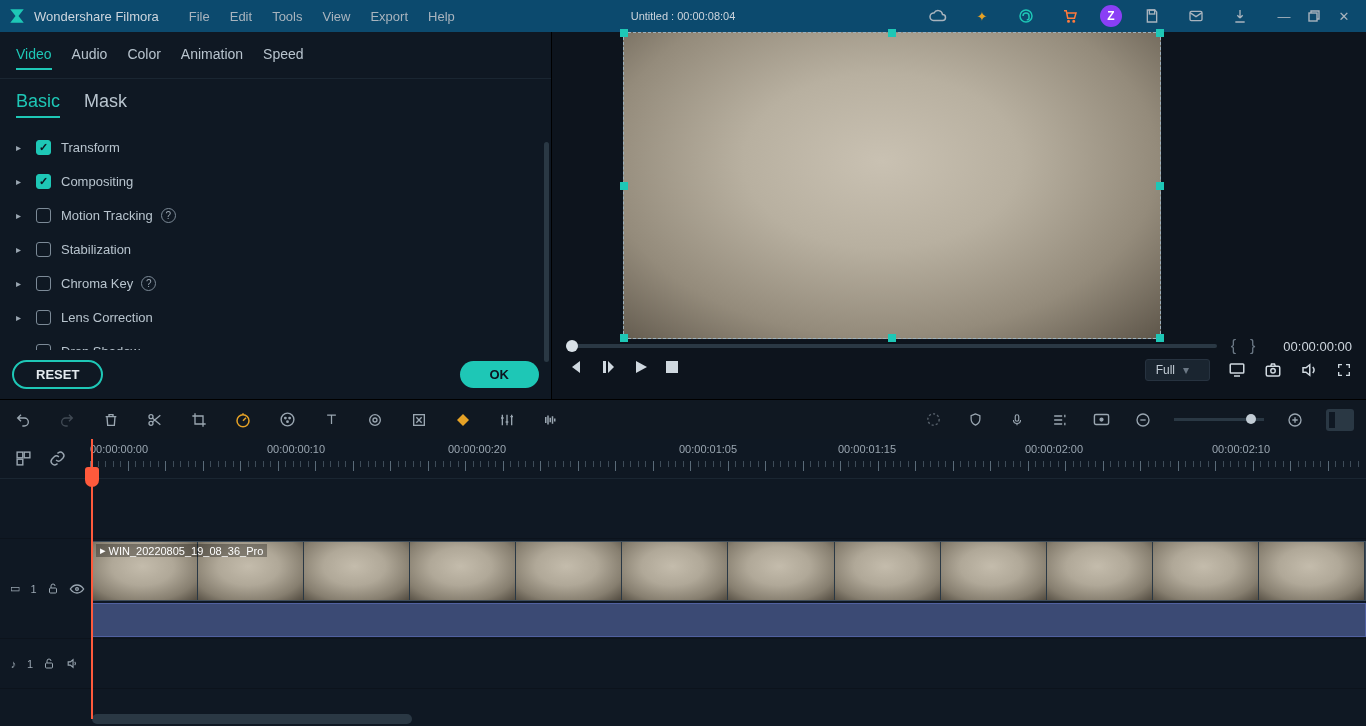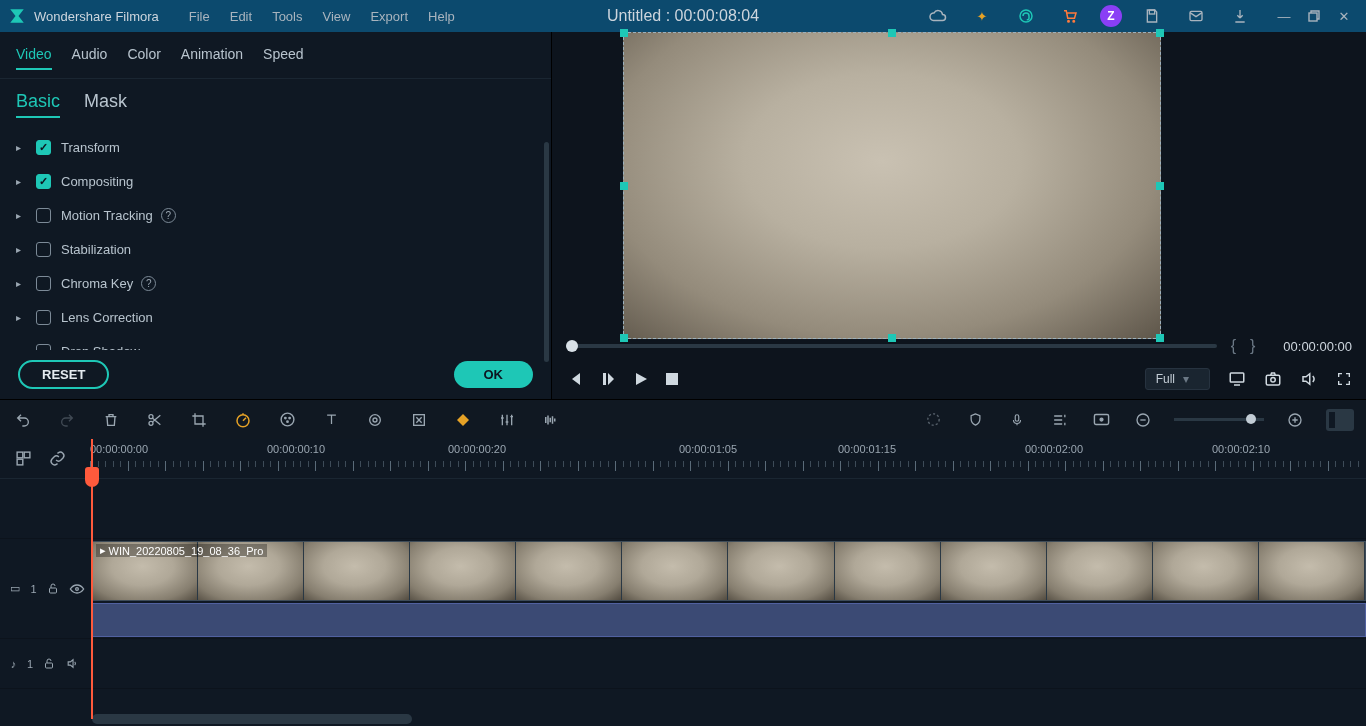--- a/index.html
+++ b/index.html
@@ -3,21 +3,21 @@
 <meta charset="utf-8">
 <style>
 * { margin:0; padding:0; box-sizing:border-box; font-family:"Segoe UI",Arial,sans-serif; user-select:none; }
 body { background:#0e1620; color:#b8c4ce; width:1366px; height:726px; overflow:hidden; font-size:13px; position:relative; }
 
 
 .titlebar { height:32px; background:#0c4a6e; display:flex; align-items:center; padding:0 8px; position:relative; }
 .logo { width:18px; height:18px; margin-right:8px; }
 .appname { color:#cdd5dd; font-size:13px; margin-right:20px; }
 .menuitem { color:#a9b4be; font-size:13px; padding:4px 10px; cursor:pointer; }
-.title-center { position:absolute; left:50%; transform:translateX(-50%); color:#cdd5dd; font-size:16px; }
+.title-center { position:absolute; left:50%; transform:translateX(-50%); color:#cdd5dd; font-size:11px; }
 .titlebar-right { margin-left:auto; display:flex; align-items:center; gap:16px; }
 .tb-icon { width:28px; height:28px; display:flex; align-items:center; justify-content:center; cursor:pointer; color:#a9b4be; }
 .avatar { width:22px; height:22px; border-radius:50%; background:#8a3ff5; color:#fff; display:flex; align-items:center; justify-content:center; font-size:12px; font-weight:bold; }
 .win-btns { display:flex; gap:2px; }
 
 
 .upper { display:flex; height:367px; }
 .panel-left { width:552px; background:#0f1823; border-right:1px solid #000; display:flex; flex-direction:column; }
 .preview-right { flex:1; background:#0d141d; display:flex; flex-direction:column; }
 
@@ -33,38 +33,38 @@
 .prop-list { flex:1; overflow-y:auto; padding:4px 0 4px 8px; }
 .prop-row { display:flex; align-items:center; height:34px; padding:0 8px; cursor:pointer; }
 .chev { width:10px; color:#9aa6b1; font-size:10px; margin-right:10px; }
 .cb { width:15px; height:15px; border:1px solid #7c8a97; border-radius:3px; margin-right:10px; display:flex; align-items:center; justify-content:center; }
 .cb.on { background:#1ec7b6; border-color:#1ec7b6; }
 .cb.on::after { content:"✓"; color:#0d1520; font-size:11px; font-weight:bold; }
 .help { margin-left:8px; width:15px; height:15px; border:1px solid #7c8a97; border-radius:50%; display:flex; align-items:center; justify-content:center; font-size:10px; color:#9aa6b1; }
 .prop-scrollbar { position:absolute; right:2px; top:110px; width:5px; height:220px; background:#2a3844; border-radius:3px; }
 
 
-.panel-footer { display:flex; align-items:center; padding:10px 18px; gap:10px; }
+.panel-footer { display:flex; align-items:center; padding:10px 12px; gap:10px; }
 .btn-reset { border:2px solid #1ec7b6; background:transparent; color:#e4eaef; font-weight:bold; padding:5px 22px; border-radius:16px; cursor:pointer; font-size:13px; }
 .btn-ok { margin-left:auto; background:#1ec7b6; color:#0d1520; font-weight:bold; padding:6px 30px; border:none; border-radius:16px; cursor:pointer; font-size:13px; }
 
 
 .preview-canvas { flex:1; position:relative; display:flex; align-items:center; justify-content:center; }
 .preview-frame { position:absolute; top:0; left:71px; width:538px; height:307px; background:radial-gradient(ellipse at 48% 42%, #c9c1b2 0%, #b8b0a0 35%, #948b7b 70%, #5e564a 100%); border:1px dashed #9cb0bc; }
 .handle { position:absolute; width:8px; height:8px; background:#1ec7b6; }
 .h-tl{top:-4px;left:-4px}.h-tr{top:-4px;right:-4px}.h-bl{bottom:-4px;left:-4px}.h-br{bottom:-4px;right:-4px}
 .h-t{top:-4px;left:calc(50% - 4px)}.h-b{bottom:-4px;left:calc(50% - 4px)}.h-l{left:-4px;top:calc(50% - 4px)}.h-r{right:-4px;top:calc(50% - 4px)}
 
 .preview-scrub { height:26px; display:flex; align-items:center; padding:0 14px; gap:14px; }
 .scrub-track { flex:1; height:4px; background:#2a3844; border-radius:2px; position:relative; }
 .scrub-dot { position:absolute; left:0; top:-4px; width:12px; height:12px; border-radius:50%; background:#d9e1e7; }
 .brackets { color:#6b7885; font-size:16px; letter-spacing:14px; }
 .preview-time { color:#cdd5dd; font-size:13px; }
 
-.preview-controls { height:40px; display:flex; align-items:center; padding:0 14px; gap:18px; }
+.preview-controls { height:40px; display:flex; align-items:flex-start; padding:0 14px; gap:18px; }
 .pc-left { display:flex; gap:18px; align-items:center; }
 .pc-right { margin-left:auto; display:flex; gap:18px; align-items:center; }
 .play-icon { cursor:pointer; color:#cfd8df; }
 .select-full { background:#1a2530; border:1px solid #273340; color:#c2ccd5; font-size:12px; padding:3px 20px 3px 10px; border-radius:3px; position:relative; cursor:pointer; }
 
 
 .toolbar { height:40px; background:#101822; border-top:1px solid #000; display:flex; align-items:center; padding:0 12px; gap:22px; }
 .tool { width:22px; height:22px; display:flex; align-items:center; justify-content:center; cursor:pointer; color:#9aa6b1; }
 .tool.accent { color:#e6a226; }
 .toolbar-right { margin-left:auto; display:flex; align-items:center; gap:20px; }

